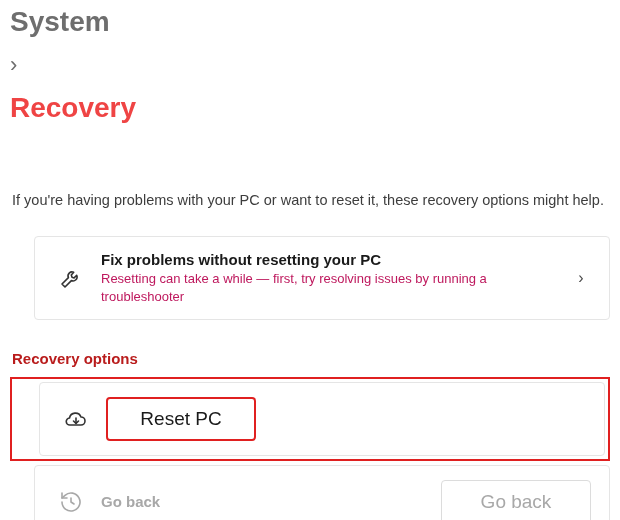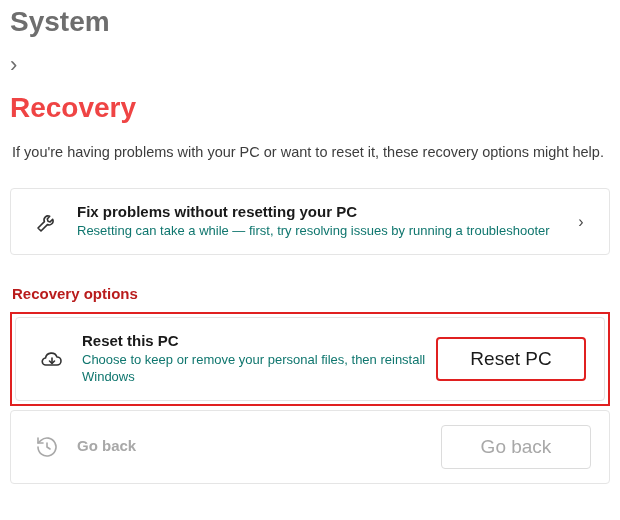--- a/index.html
+++ b/index.html
@@ -31,49 +31,51 @@
     .breadcrumb-current {
       font-size: 28px;
       font-weight: 600;
       color: #ef4444;
     }
     .intro {
       font-size: 14.5px;
       color: #3d3d3d;
       line-height: 1.4;
       padding: 4px 2px 26px 2px;
+      margin-top: 48px;
     }
     .card {
       border: 1px solid #e5e5e5;
       border-radius: 4px;
       background: #fff;
       display: flex;
       align-items: center;
       padding: 14px 18px;
       margin-bottom: 8px;
+      margin-left: 24px;
     }
     .card-icon {
       width: 36px;
       flex: 0 0 36px;
       display: flex;
       align-items: center;
       justify-content: center;
       margin-right: 12px;
     }
     .card-icon svg { width: 24px; height: 24px; }
     .card-body { flex: 1; min-width: 0; }
     .card-title {
       font-size: 15px;
       font-weight: 600;
       color: #1a1a1a;
       margin-bottom: 2px;
     }
     .card-desc {
       font-size: 13px;
-      color: #0f766e;
+      color: #be185d;
       line-height: 1.35;
     }
     .chevron {
       flex: 0 0 20px;
       text-align: center;
       color: #4a4a4a;
       font-size: 16px;
     }
     .section-title {
       font-size: 15px;
@@ -135,24 +137,20 @@
 
 <div class="highlight-box">
   <div class="card">
     <div class="card-icon">
       <svg viewBox="0 0 24 24" fill="none" stroke="#333" stroke-width="1.6" stroke-linecap="round" stroke-linejoin="round">
         <path d="M17 18a4 4 0 0 0 0-8 6 6 0 0 0-11.5 1A3.5 3.5 0 0 0 6 18h11z"></path>
         <path d="M12 11v5"></path>
           <path d="M9.5 14L12 16.5 14.5 14"></path>
       </svg>
     </div>
-    <div class="card-body">
-      <div class="card-title">Reset this PC</div>
-      <div class="card-desc">Choose to keep or remove your personal files, then reinstall Windows</div>
-    </div>
     <button class="action-btn highlight-btn">Reset PC</button>
   </div>
 </div>
 
 <div class="card disabled">
   <div class="card-icon">
     <svg viewBox="0 0 24 24" fill="none" stroke="#a8a8a8" stroke-width="1.6" stroke-linecap="round" stroke-linejoin="round">
       <path d="M3 12a9 9 0 1 0 3-6.7L3 8"></path>
       <path d="M3 3v5h5"></path>
       <path d="M12 8v4l3 2"></path>

